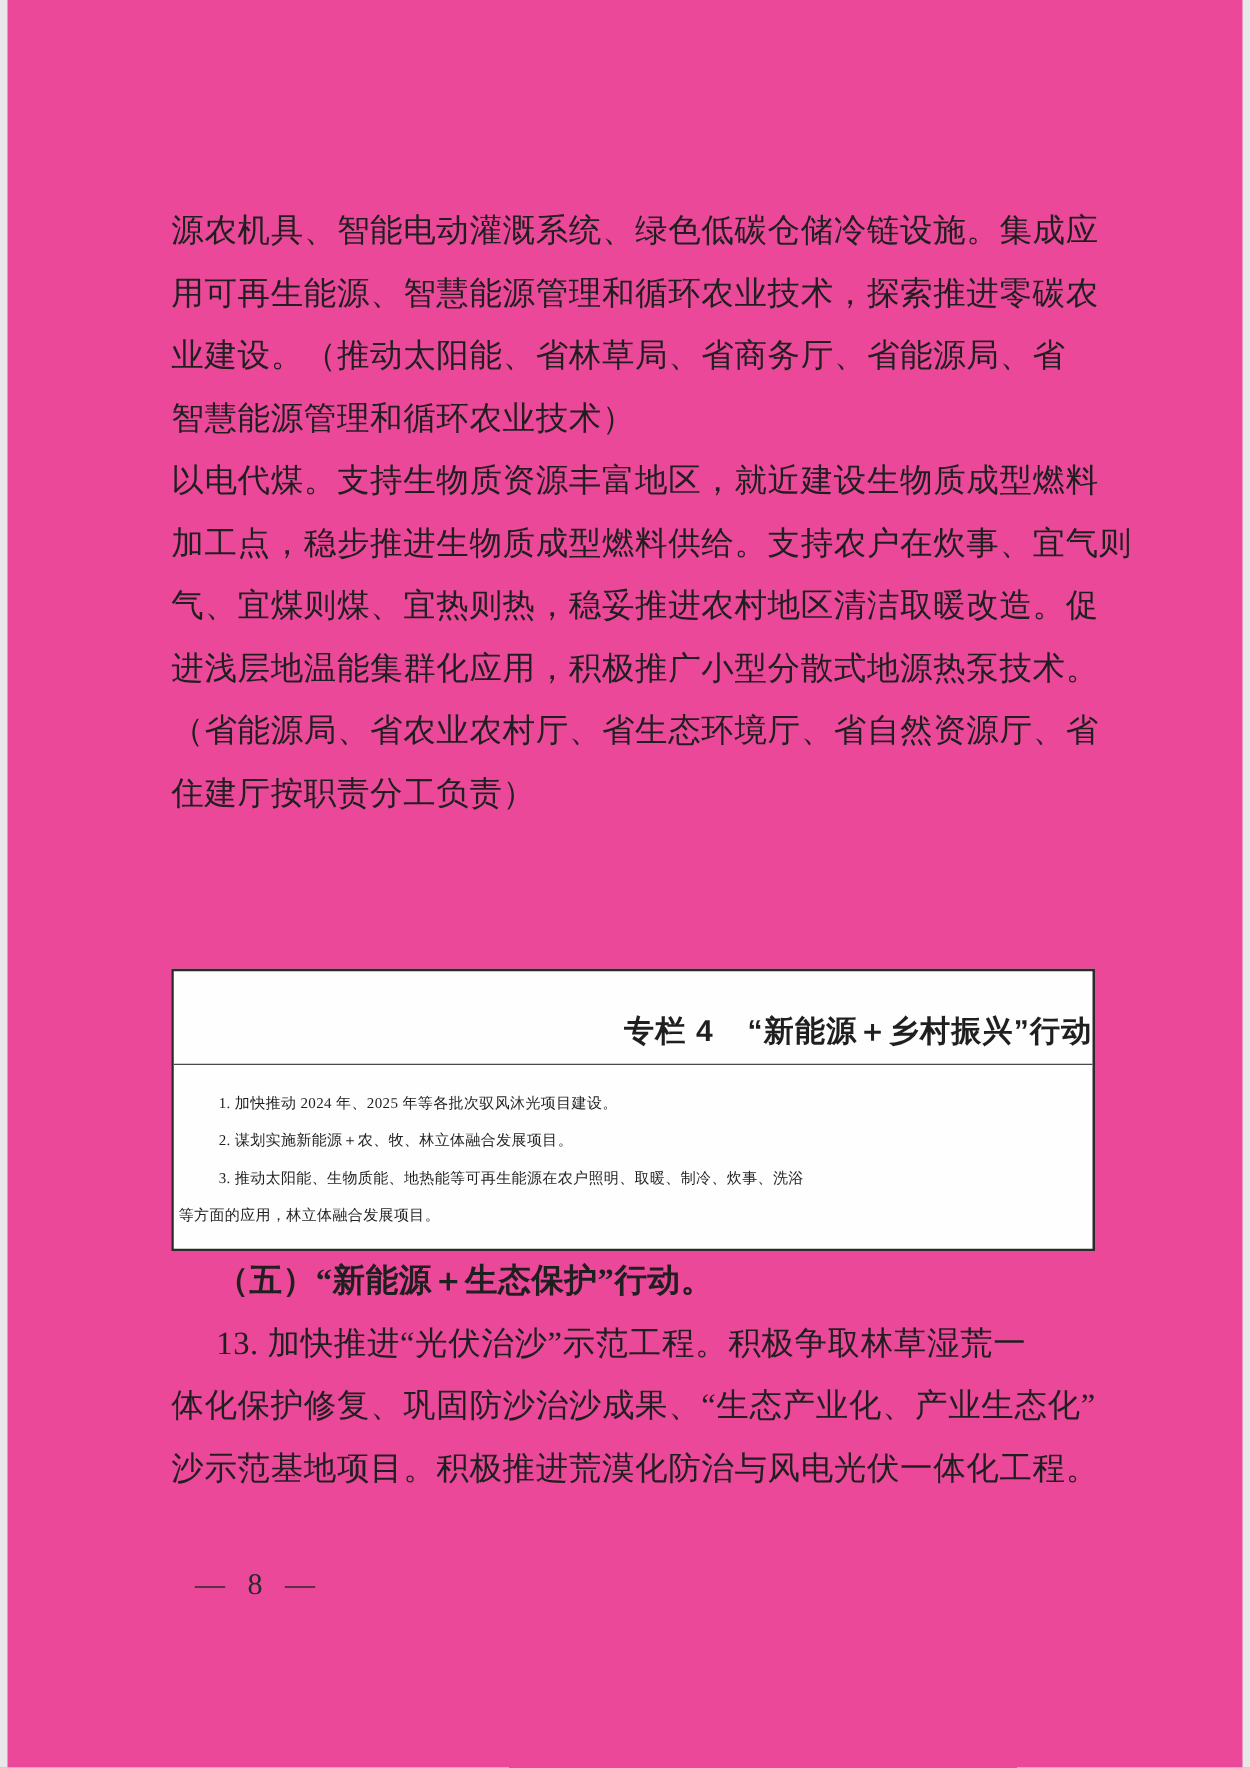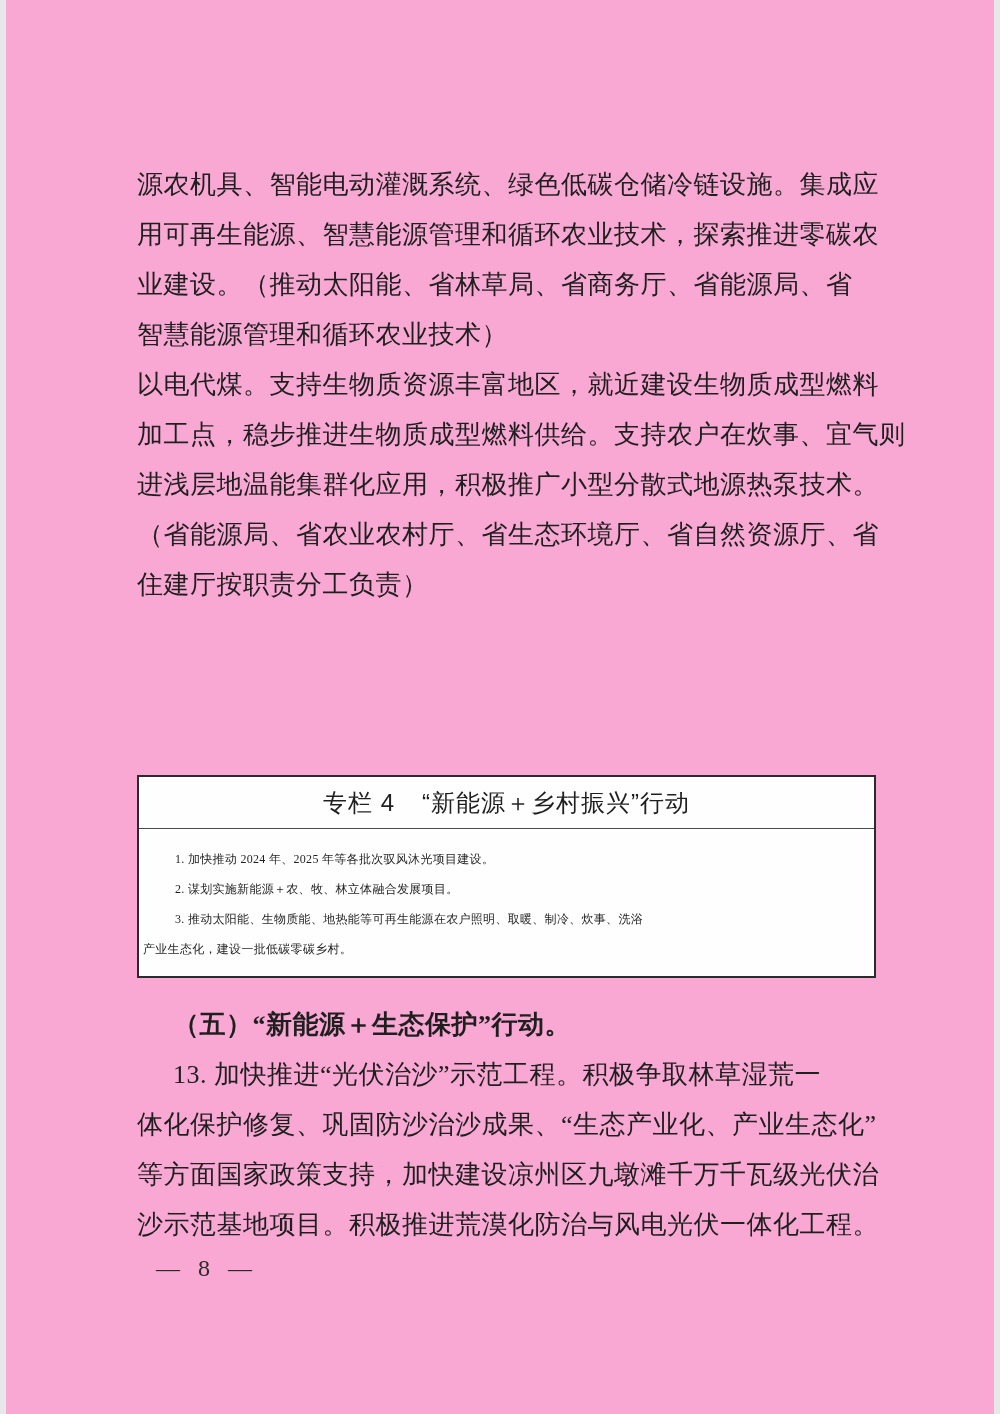--- a/index.html
+++ b/index.html
@@ -5,21 +5,21 @@
   html, body {
     margin: 0;
     padding: 0;
     background: #e8e8e8;
   }
   .page {
     position: relative;
     width: 988px;
     height: 1414px;
     margin: 0 auto;
-    background: #f9a8d4;
+    background: #ec4899;
     font-family: "Liberation Serif", "DejaVu Serif", serif;
     color: #1f1f1f;
     overflow: hidden;
   }
   .text-block {
     position: absolute;
     left: 131px;
     width: 740px;
   }
   .line {
@@ -40,26 +40,27 @@
     position: absolute;
     left: 131px;
     top: 775px;
     width: 735px;
     border: 2px solid #2b2b2b;
     background: #fefefe;
   }
   .column-box-header {
     height: 51px;
     line-height: 51px;
-    text-align: center;
+    text-align: right;
     border-bottom: 1px solid #4a4a4a;
     font-family: "Liberation Sans", "DejaVu Sans", sans-serif;
-    font-weight: 400;
+    font-weight: 700;
     font-size: 24px;
     letter-spacing: 1px;
+    margin-top: 23px;
   }
   .column-box-header .box-title {
     margin-left: 0.8em;
   }
   .column-box-body {
     padding: 15px 5px 12px 4px;
     font-size: 12px;
   }
   .box-line {
     height: 30px;
@@ -86,41 +87,41 @@
 
 <div class="page">
 
   <div class="text-block" style="top:160px;">
     <div class="line">源农机具、智能电动灌溉系统、绿色低碳仓储冷链设施。集成应</div>
     <div class="line">用可再生能源、智慧能源管理和循环农业技术，探索推进零碳农</div>
     <div class="line">业建设。（推动太阳能、省林草局、省商务厅、省能源局、省</div>
     <div class="line">智慧能源管理和循环农业技术）</div>
     <div class="line">以电代煤。支持生物质资源丰富地区，就近建设生物质成型燃料</div>
     <div class="line">加工点，稳步推进生物质成型燃料供给。支持农户在炊事、宜气则</div>
+    <div class="line">气、宜煤则煤、宜热则热，稳妥推进农村地区清洁取暖改造。促</div>
     <div class="line">进浅层地温能集群化应用，积极推广小型分散式地源热泵技术。</div>
     <div class="line">（省能源局、省农业农村厅、省生态环境厅、省自然资源厅、省</div>
     <div class="line">住建厅按职责分工负责）</div>
   </div>
 
   <div class="column-box">
     <div class="column-box-header">
       <span class="box-label">专栏 4</span>
       <span class="box-title">“新能源＋乡村振兴”行动</span>
     </div>
     <div class="column-box-body">
       <div class="box-line indent">1. 加快推动 2024 年、2025 年等各批次驭风沐光项目建设。</div>
       <div class="box-line indent">2. 谋划实施新能源＋农、牧、林立体融合发展项目。</div>
       <div class="box-line indent">3. 推动太阳能、生物质能、地热能等可再生能源在农户照明、取暖、制冷、炊事、洗浴</div>
-      <div class="box-line">产业生态化，建设一批低碳零碳乡村。</div>
+      <div class="box-line">等方面的应用，林立体融合发展项目。</div>
     </div>
   </div>
 
   <div class="text-block" style="top:1000px;">
     <div class="line indent heading-line">（五）“新能源＋生态保护”行动。</div>
     <div class="line indent">13. 加快推进“光伏治沙”示范工程。积极争取林草湿荒一</div>
     <div class="line">体化保护修复、巩固防沙治沙成果、“生态产业化、产业生态化”</div>
-    <div class="line">等方面国家政策支持，加快建设凉州区九墩滩千万千瓦级光伏治</div>
     <div class="line">沙示范基地项目。积极推进荒漠化防治与风电光伏一体化工程。</div>
   </div>
 
   <div class="page-footer">— 8 —</div>
 
 </div>
 
 </body></html>

